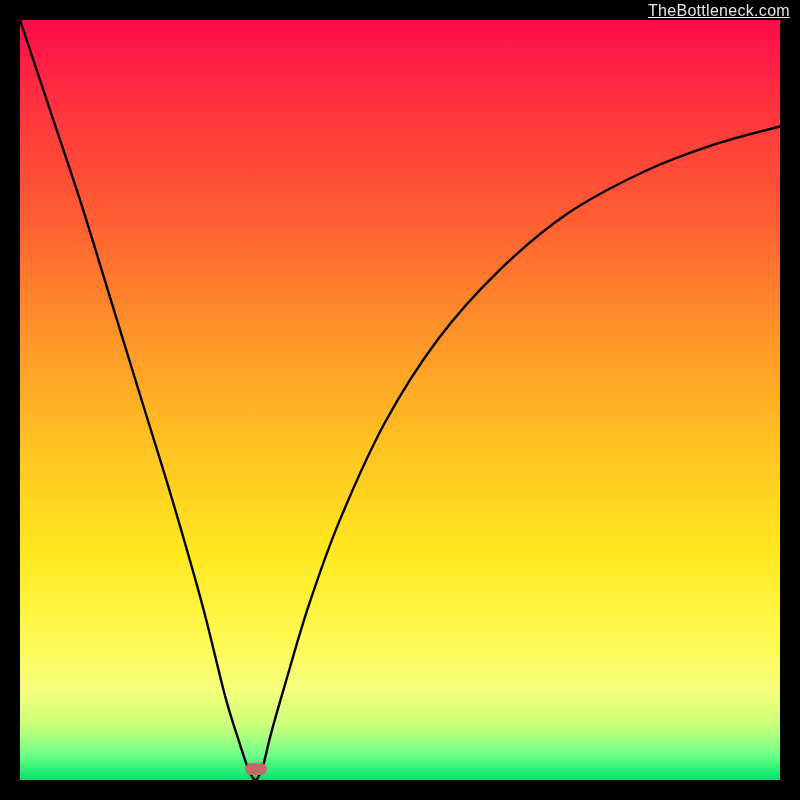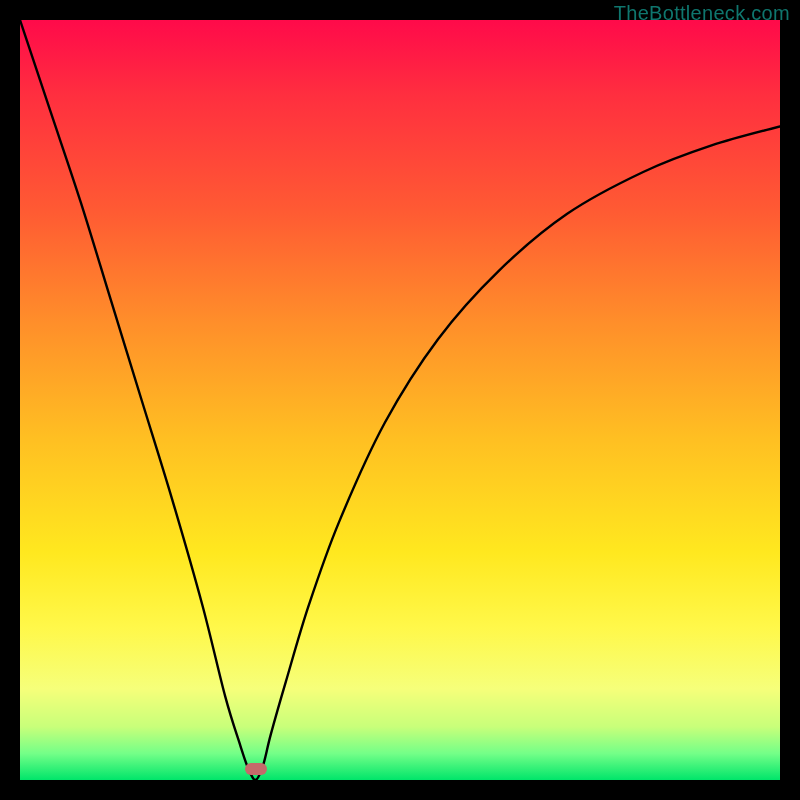--- a/index.html
+++ b/index.html
@@ -37,25 +37,26 @@
     position: absolute;
     width: 22px;
     height: 12px;
     border-radius: 6px;
     transform: translate(-50%, -50%);
   }
   .watermark {
     position: absolute;
     top: 2px;
     right: 10px;
-    color: #0f766e;
-    font-size: 20px;
+    color: #e5e5e5;
+    font-size: 16px;
     font-weight: 500;
     letter-spacing: 0.3px;
     user-select: none;
+    text-decoration: underline;
   }
 </style>
 </head>
 <body>
 
 <div class="stage">
   <div class="watermark">TheBottleneck.com</div>
   <div class="plot">
     <svg class="gradient" viewBox="0 0 760 760" preserveAspectRatio="none">
       <defs>

